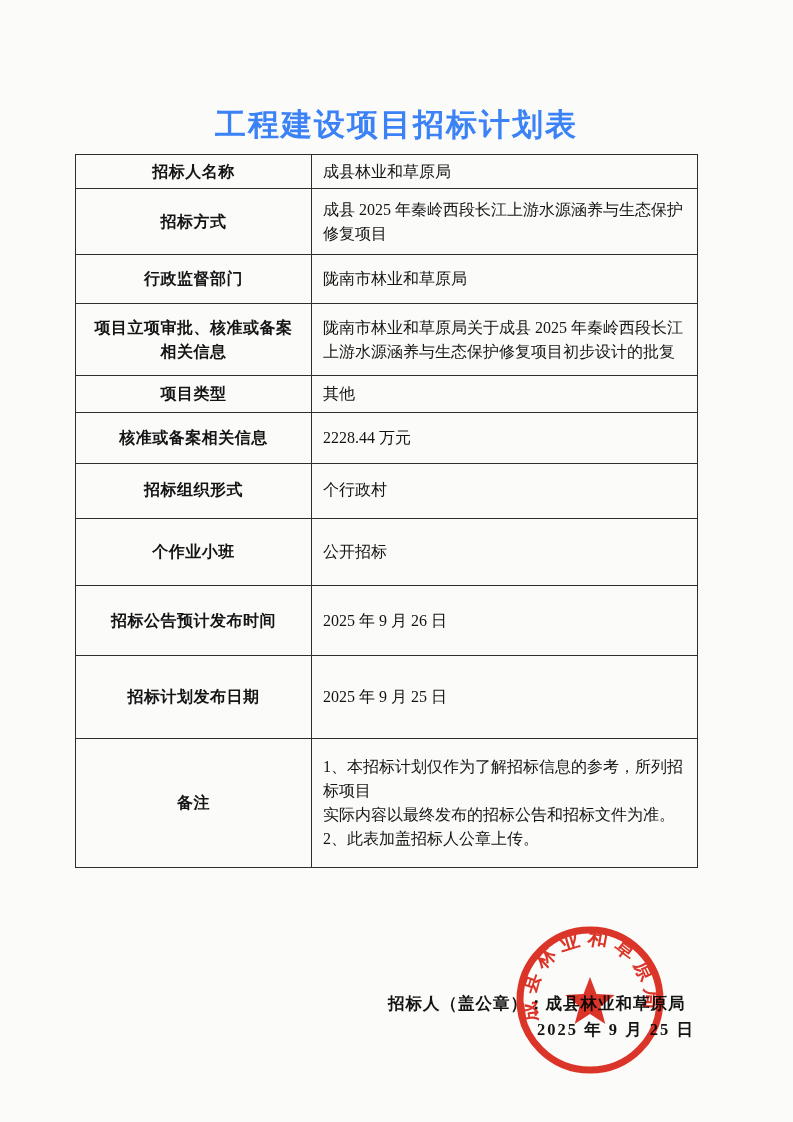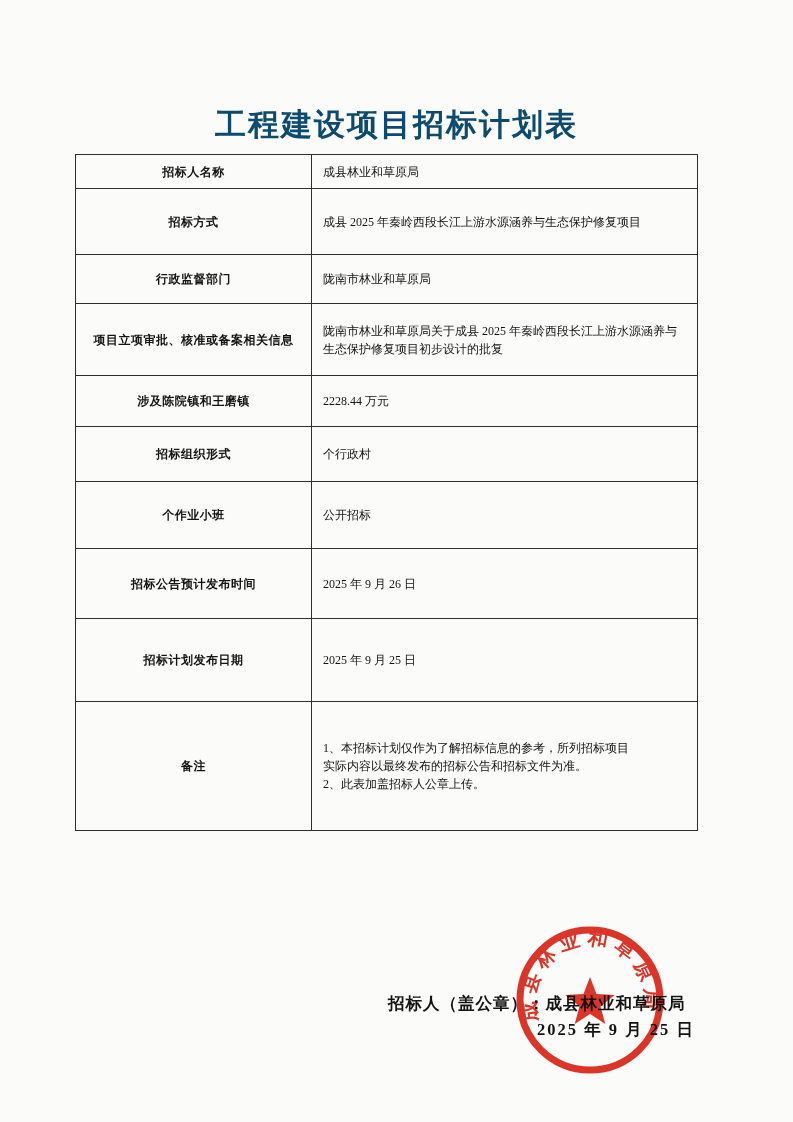--- a/index.html
+++ b/index.html
@@ -12,30 +12,30 @@
     overflow:hidden;
   }
   .page{position:absolute;inset:0;}
   .doc-title{
     position:absolute;
     top:104px;left:0;width:100%;
     text-align:center;
     font-size:31px;
     font-weight:bold;
     letter-spacing:2px;
-    color:#0c4a6e;
+    color:#3b82f6;
     margin:0;
   }
   table.plan-table{
     position:absolute;
     left:75px;top:154px;
     width:623px;
     border-collapse:collapse;
     table-layout:fixed;
-    font-size:12px;
+    font-size:16px;
   }
   table.plan-table td{
     border:1.6px solid #2e2e2e;
     line-height:1.5;
     vertical-align:middle;
   }
   td.label-cell{
     width:211px;
     text-align:center;
     padding:2px 12px;
@@ -93,25 +93,29 @@
           <td class="value-cell">成县 2025 年秦岭西段长江上游水源涵养与生态保护修复项目</td>
         </tr>
         <tr style="height: 49px;">
           <td class="label-cell">行政监督部门</td>
           <td class="value-cell">陇南市林业和草原局</td>
         </tr>
         <tr style="height: 72px;">
           <td class="label-cell">项目立项审批、核准或备案相关信息</td>
           <td class="value-cell">陇南市林业和草原局关于成县 2025 年秦岭西段长江上游水源涵养与生态保护修复项目初步设计的批复</td>
         </tr>
+        <tr style="height: 37px;">
+          <td class="label-cell">项目类型</td>
+          <td class="value-cell">其他</td>
+        </tr>
         <tr style="height: 51px;">
-          <td class="label-cell">涉及陈院镇和王磨镇</td>
+          <td class="label-cell">核准或备案相关信息</td>
           <td class="value-cell">2228.44 万元</td>
         </tr>
-        <tr style="height: 55px;">
+        <tr style="height: 55px; font-family: Liberation Mono, monospace;">
           <td class="label-cell">招标组织形式</td>
           <td class="value-cell">个行政村</td>
         </tr>
         <tr style="height: 67px;">
           <td class="label-cell">个作业小班</td>
           <td class="value-cell">公开招标</td>
         </tr>
         <tr style="height: 70px;">
           <td class="label-cell">招标公告预计发布时间</td>
           <td class="value-cell">2025 年 9 月 26 日</td>

